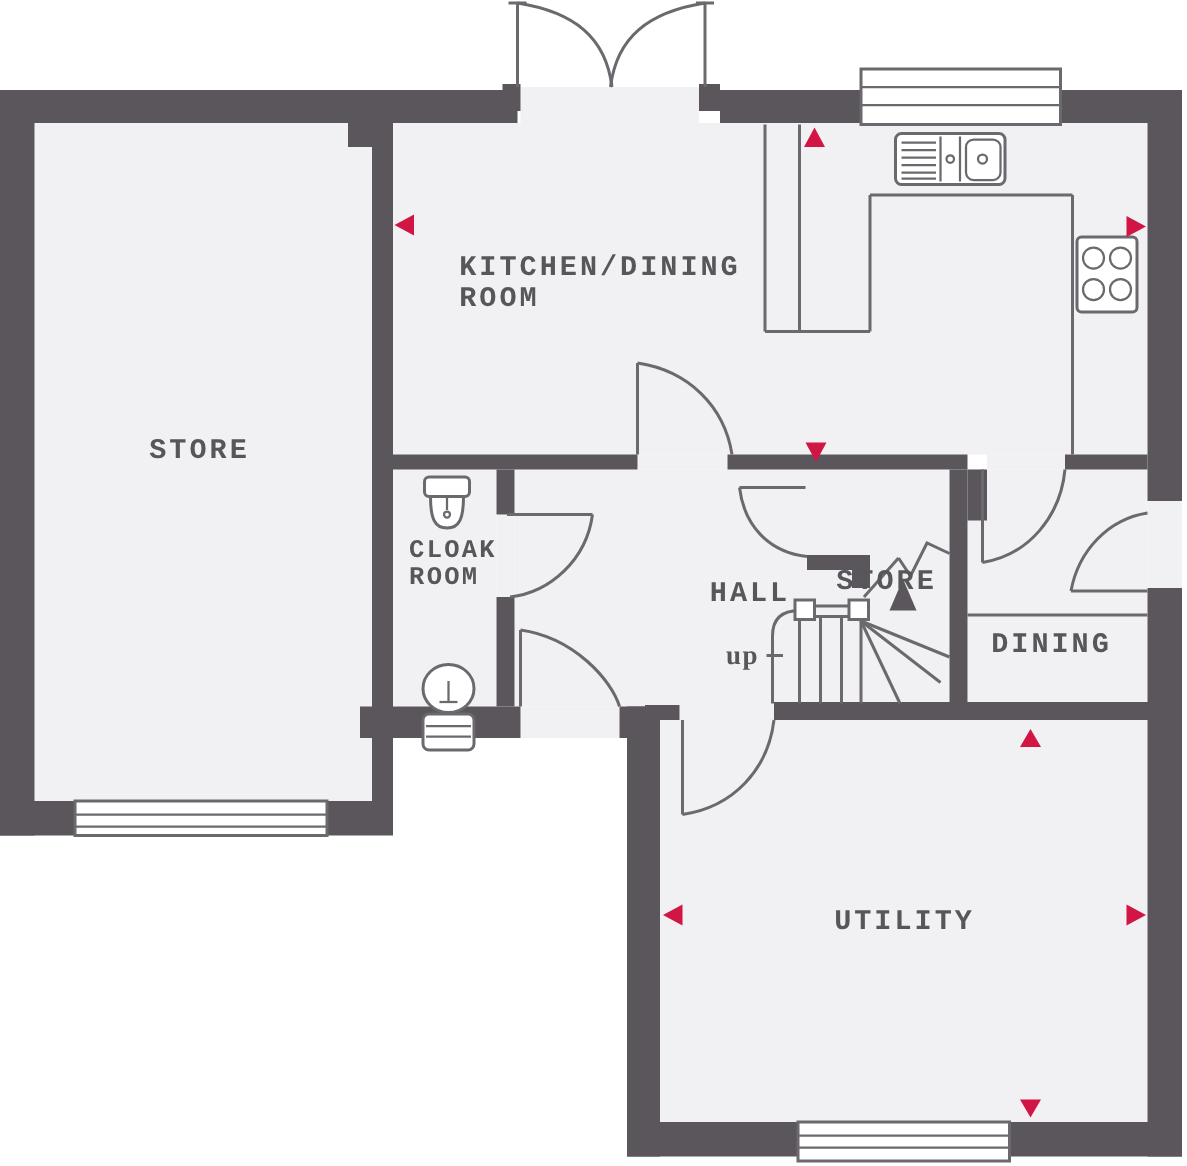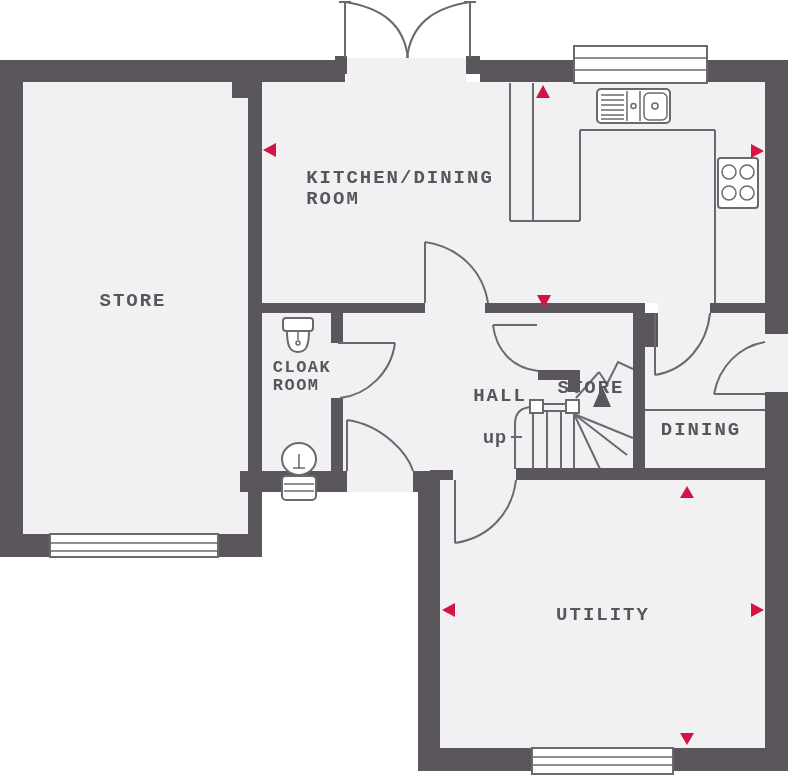--- a/index.html
+++ b/index.html
@@ -20,21 +20,21 @@
   .red{fill:var(--marker-red);stroke:none;}
   .dark{fill:var(--wall);}
   .room-label{
     position:absolute; transform:translate(-50%,-50%);
     color:var(--label-text); font-weight:700; letter-spacing:2px;
     font-size:19px; text-align:left; white-space:nowrap; line-height:21px;font-family:Liberation Mono, monospace;
   }
   .room-label.small{font-size:17px; line-height:18px; letter-spacing:1.5px;}
   .up-label{
     position:absolute; transform:translate(-50%,-50%);
-    color:var(--label-text); font-weight:700; font-size:18px; letter-spacing:1px;
+    color:var(--label-text); font-weight:700; font-size:18px; letter-spacing:1px;font-family:Liberation Serif, serif;
   }
 </style>
 </head>
 <body>
 
 <div class="plan-wrap">
   <svg class="plan-svg" width="791" height="777" viewBox="0 0 791 777">
 
     <g>
       <rect class="floor" x="23" y="82" width="225" height="452"></rect>

